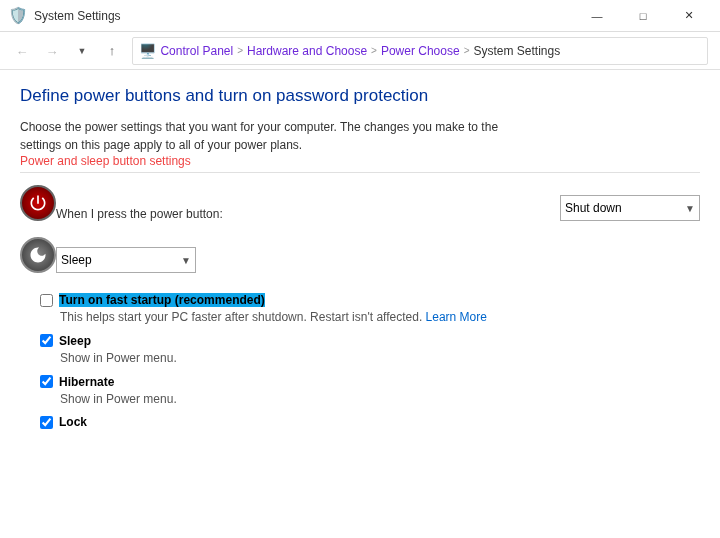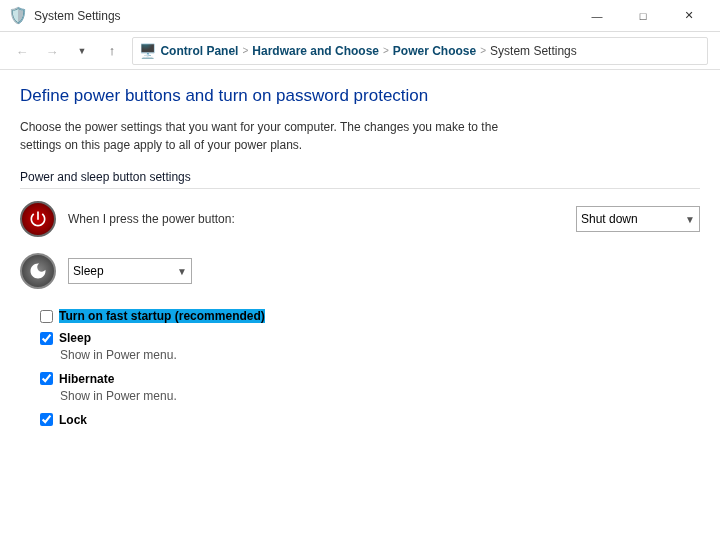--- a/index.html
+++ b/index.html
@@ -78,23 +78,22 @@
       border: 1px solid #ddd;
       background: #fff;
       border-radius: 2px;
       padding: 0 6px;
       margin: 0 4px;
       gap: 4px;
       font-size: 12px;
       color: #333;
     }
     .breadcrumb-item {
-      color: #0c4a6e;
-      cursor: pointer;
-      font-weight: bold;
+      color: #6d28d9;
+      cursor: pointer;
     }
     .breadcrumb-sep {
       color: #999;
       font-size: 10px;
     }
     .breadcrumb-current {
       color: #333;
     }
 
     
@@ -115,41 +114,39 @@
     .page-title {
       font-size: 17px;
       color: #003399;
       font-weight: 400;
       margin-bottom: 12px;
     }
 
     .page-desc {
       font-size: 12px;
       color: #333;
-      margin-bottom: 16px;
       max-width: 520px;
       line-height: 1.5;
     }
 
     .section-label {
       font-size: 12px;
-      color: #0f172a;
+      color: #ef4444;
       margin-bottom: 8px;
       padding-bottom: 4px;
       border-bottom: 1px solid #e0e0e0;
     }
 
     .button-settings-section {
       margin-bottom: 16px;
     }
 
     .setting-row {
       display: flex;
-      align-items: center;
-      gap: 12px;
+      align-items: flex-end;
       margin-bottom: 8px;
       padding: 4px 0;
     }
 
     .setting-icon {
       width: 36px;
       height: 36px;
       border-radius: 50%;
       display: flex;
       align-items: center;
@@ -172,21 +169,21 @@
       height: 20px;
       fill: white;
     }
 
     .setting-label {
       flex: 1;
       font-size: 12px;
       color: #333;
     }
     .dropdown-wrapper {
-      width: 124px;
+      width: 140px;
       height: 26px;
       border: 1px solid #ababab;
       background: #fff;
       display: flex;
       align-items: center;
       padding: 4px 4px;
       position: relative;
     }
     .dropdown-wrapper select {
       border: none;
@@ -338,20 +335,24 @@
       </div>
     </div>
 
     <div class="shutdown-section">
 
       <div class="shutdown-item">
         <div class="checkbox-row">
           <input type="checkbox" id="fast_startup" style="">
           <label for="fast_startup" class="checkbox-label highlighted">Turn on fast startup (recommended)</label>
         </div>
+        <div class="checkbox-desc">
+          This helps start your PC faster after shutdown. Restart isn't affected.
+          <a href="#" class="learn-more">Learn More</a>
+        </div>
       </div>
 
       <div class="shutdown-item">
         <div class="checkbox-row">
           <input type="checkbox" id="sleep_check" checked="" style="">
           <label for="sleep_check" class="checkbox-label">Sleep</label>
         </div>
         <div class="checkbox-desc">Show in Power menu.</div>
       </div>
 

